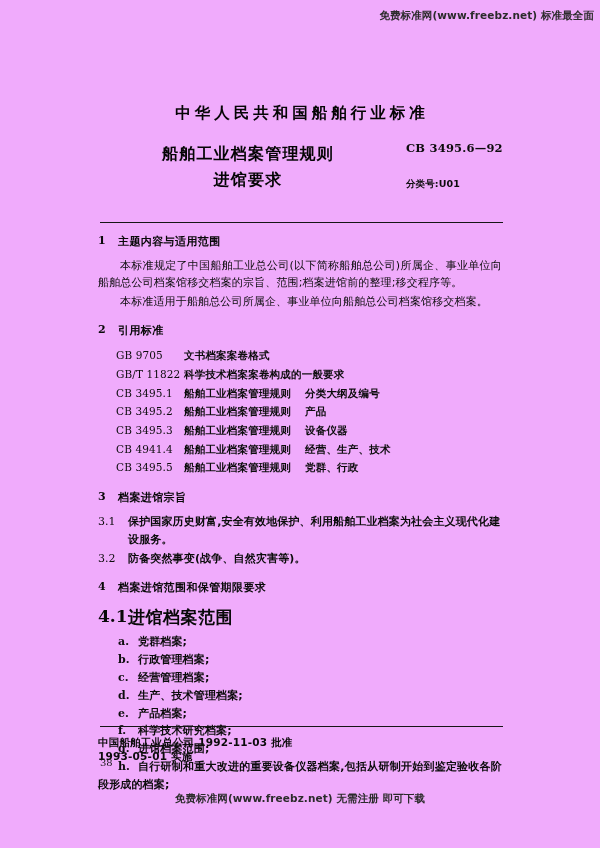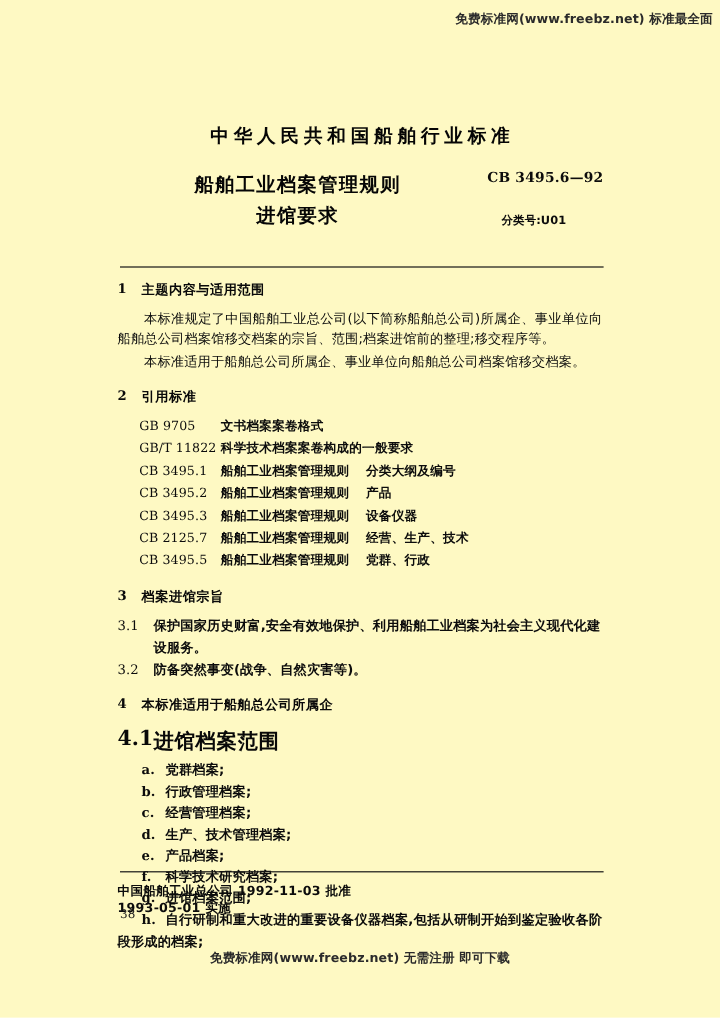--- a/index.html
+++ b/index.html
@@ -15,21 +15,21 @@
     font-family: "DejaVu Sans", "Liberation Sans", sans-serif;
     color: #111111;
     overflow: hidden;
   }
 
   .page {
     position: absolute;
     inset: 0;
     width: 600px;
     height: 848px;
-    background: #fef9c3;
+    background: #f0abfc;
   }
 
   
   .watermark {
     position: absolute;
     font-size: 10.5px;
     font-weight: bold;
     color: #2b2b2b;
     letter-spacing: 0.1px;
     white-space: nowrap;
@@ -97,21 +97,20 @@
     white-space: nowrap;
     color: #0c0c0c;
   }
   .class-number {
     margin-top: 23px;
     font-size: 9.5px;
     font-weight: bold;
     letter-spacing: 0.1px;
     white-space: nowrap;
     color: #0c0c0c;
-    margin-left: 12px;
   }
 
   
   .rule {
     position: absolute;
     left: 100px;
     width: 403px;
     height: 0;
     border-top: 1.6px solid #161616;
   }
@@ -332,21 +331,21 @@
             <span>船舶工业档案管理规则</span><span class="sub">产品</span>
           </span>
         </li>
         <li class="ref-item">
           <span class="ref-code">CB 3495.3</span>
           <span class="ref-title">
             <span>船舶工业档案管理规则</span><span class="sub">设备仪器</span>
           </span>
         </li>
         <li class="ref-item">
-          <span class="ref-code">CB 2125.7</span>
+          <span class="ref-code">CB 4941.4</span>
           <span class="ref-title">
             <span>船舶工业档案管理规则</span><span class="sub">经营、生产、技术</span>
           </span>
         </li>
         <li class="ref-item">
           <span class="ref-code">CB 3495.5</span>
           <span class="ref-title">
             <span>船舶工业档案管理规则</span><span class="sub">党群、行政</span>
           </span>
         </li>
@@ -360,21 +359,21 @@
         <span class="cnum">3.1</span>
         <span class="ctext">保护国家历史财富,安全有效地保护、利用船舶工业档案为社会主义现代化建设服务。</span>
       </div>
       <div class="clause">
         <span class="cnum">3.2</span>
         <span class="ctext">防备突然事变(战争、自然灾害等)。</span>
       </div>
 
       <div class="sec-head">
         <span class="num">4</span>
-        <span class="lbl">本标准适用于船舶总公司所属企</span>
+        <span class="lbl">档案进馆范围和保管期限要求</span>
       </div>
       <div class="subsec-head">
         <span class="num">4.1</span>
         <span class="lbl">进馆档案范围</span>
       </div>
       <ul class="alpha-list">
         <li class="alpha-item">
           <span class="letter">a.</span>
           <span class="atext">党群档案;</span>
         </li>

